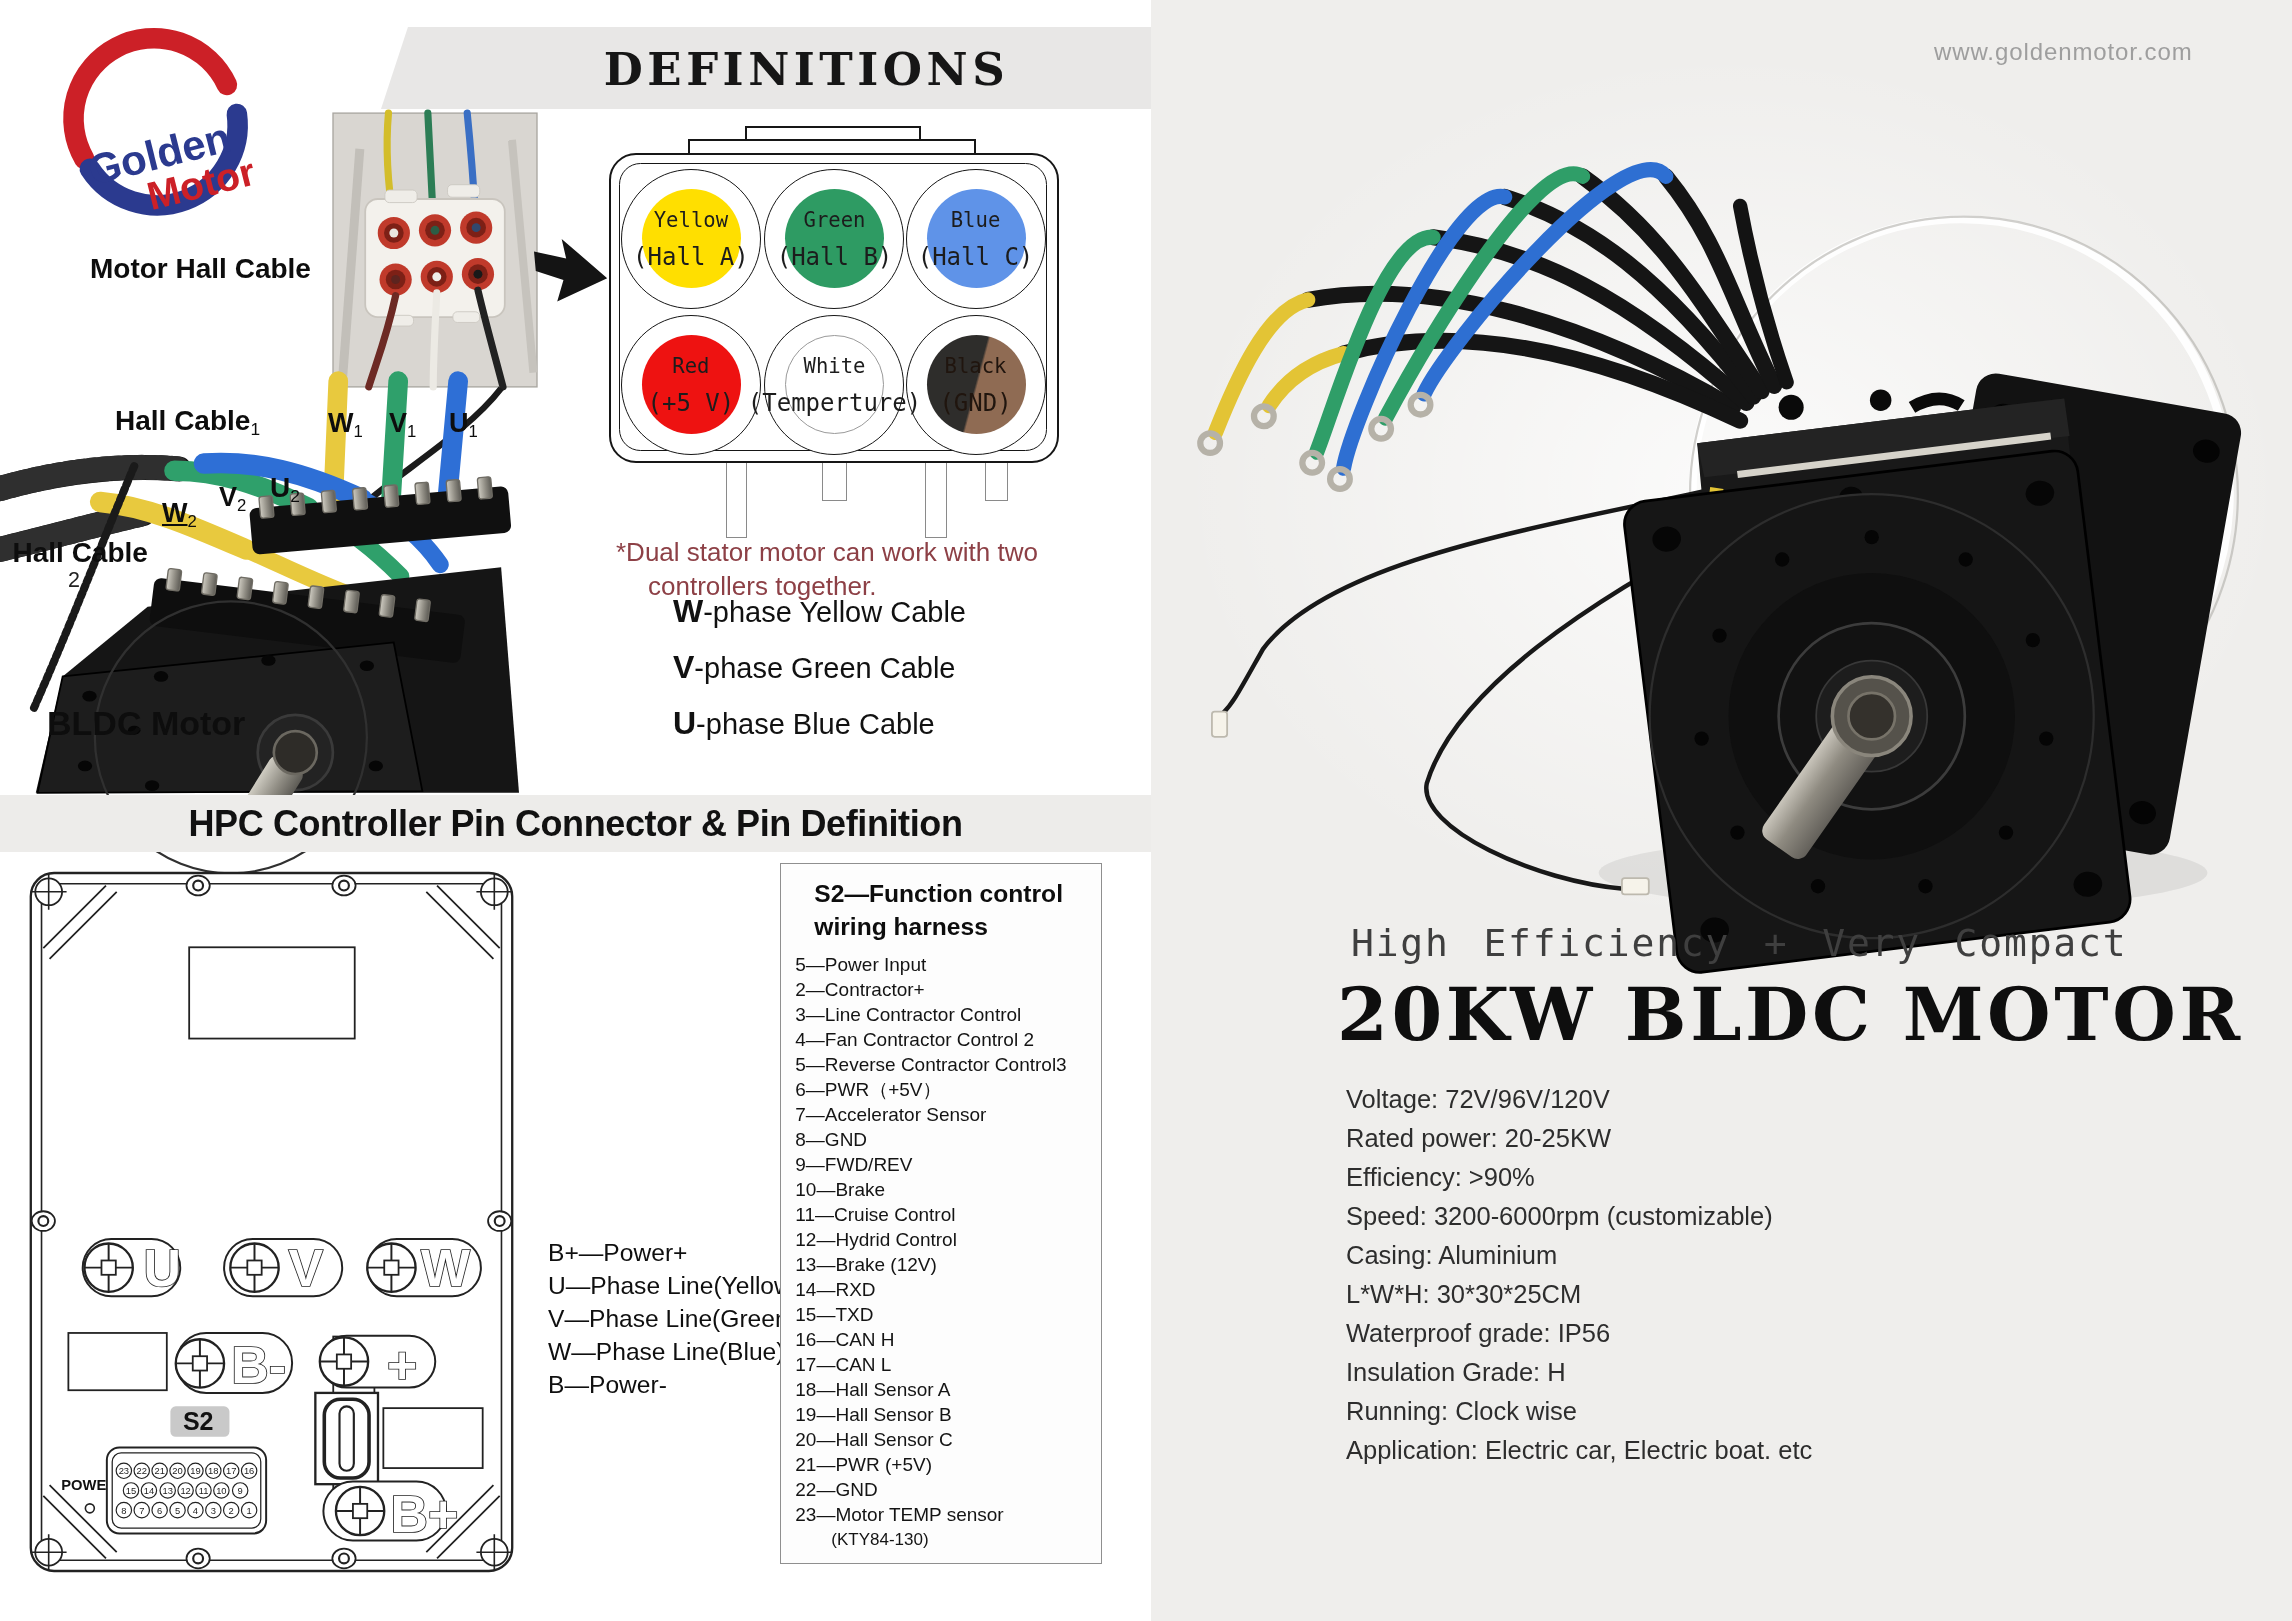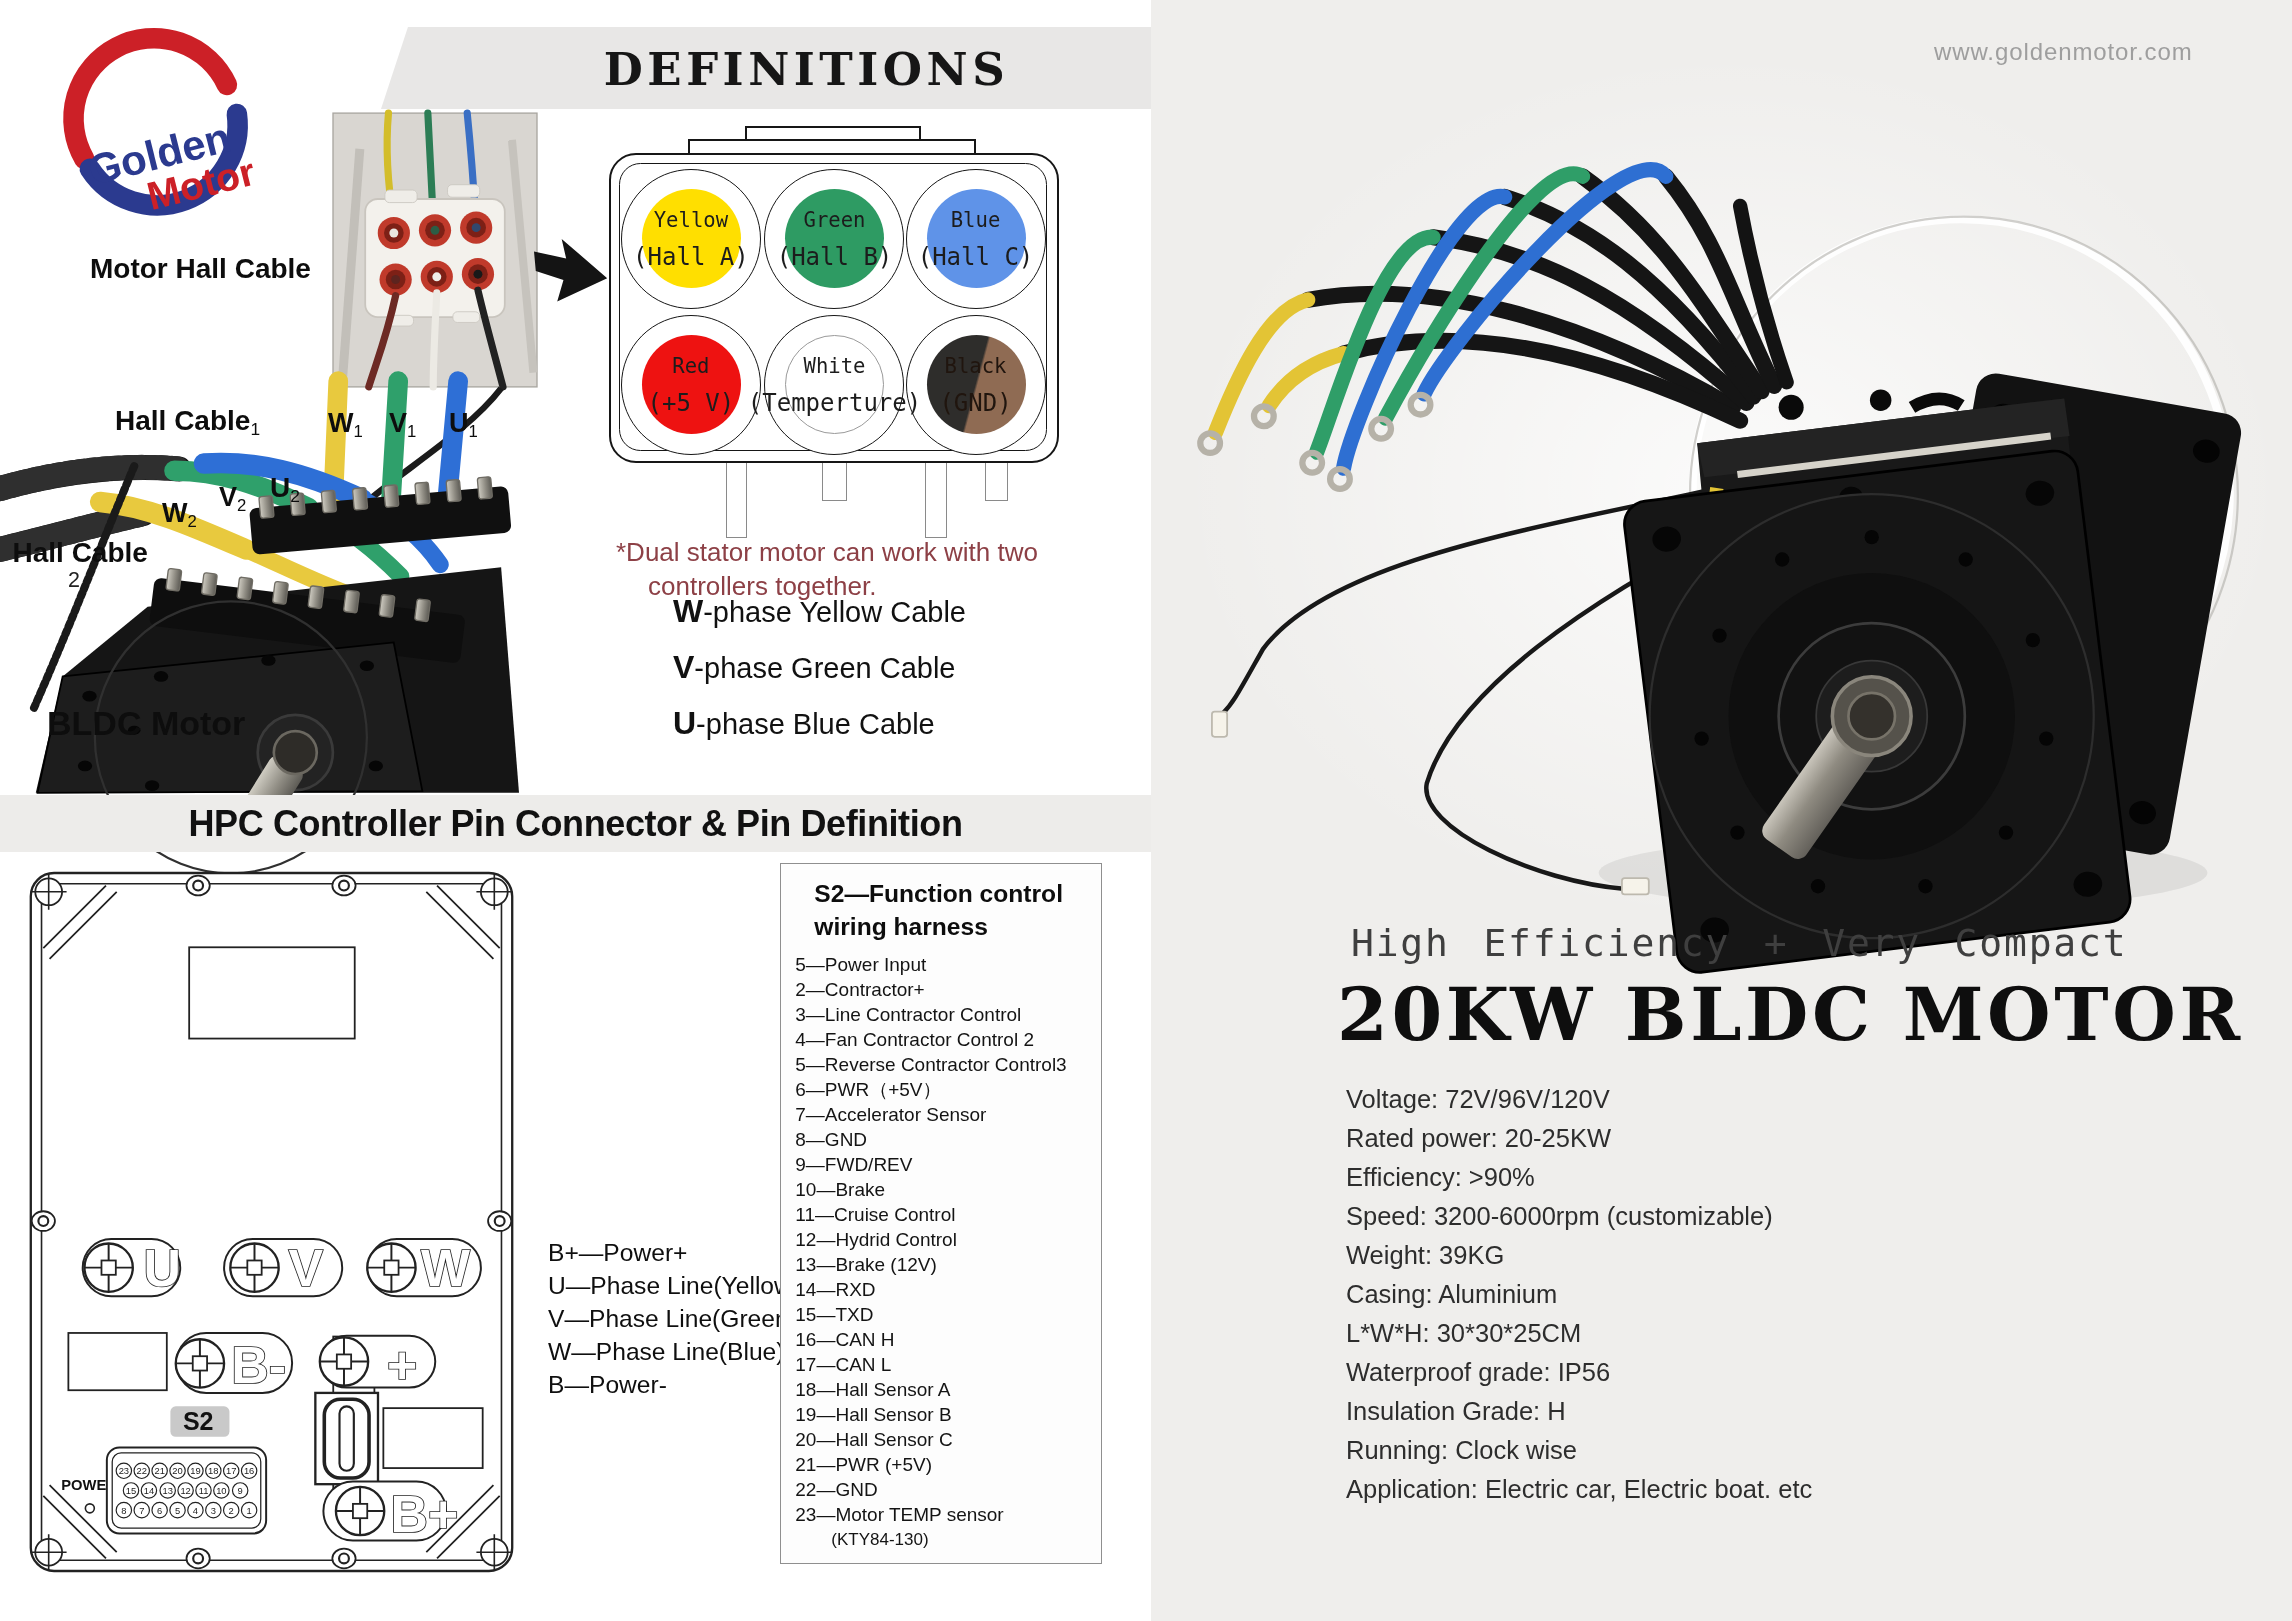--- a/index.html
+++ b/index.html
@@ -171,21 +171,20 @@
   </svg>
 
   <div id="website">www.goldenmotor.com</div>
   <div id="tagline">High Efficiency + Very Compact</div>
   <div id="prodTitle">20KW BLDC MOTOR</div>
   <div id="specs">
     <div>Voltage: 72V/96V/120V</div>
     <div>Rated power: 20-25KW</div>
     <div>Efficiency: &gt;90%</div>
     <div>Speed: 3200-6000rpm (customizable)</div>
-    <div>Weight: 39KG</div>
     <div>Casing: Aluminium</div>
     <div>L*W*H: 30*30*25CM</div>
     <div>Waterproof grade: IP56</div>
     <div>Insulation Grade: H</div>
     <div>Running: Clock wise</div>
     <div>Application: Electric car, Electric boat. etc</div>
   </div>
 
   <svg style="left:56px;top:25px;" width="208" height="210" viewBox="0 0 232 235">
     <path d="M 31.4 150 A 90 90 0 1 1 190.9 67" fill="none" stroke="#cc2027" stroke-width="23" stroke-linecap="round"></path>
@@ -385,21 +384,21 @@
 
   <div class="abs blabel" style="left:115px;top:405px;font-size:28px;">
     <span>Hall Cable</span><span class="subnum">1</span>
   </div>
   <div class="abs blabel" style="left:328px;top:408px;font-size:27px;">
     <span>W</span><span class="subnum">1</span></div>
   <div class="abs blabel" style="left:389px;top:408px;font-size:27px;">
     <span>V</span><span class="subnum">1</span></div>
   <div class="abs blabel" style="left:449px;top:408px;font-size:27px;">
     <span>U</span><span class="subnum">1</span></div>
-  <div class="abs blabel" style="left:162px;top:498px;font-size:27px;">
+  <div class="abs blabel" style="left:162px;top:498px;font-size:27px;text-decoration:underline;">
     <span>W</span><span class="subnum">2</span></div>
   <div class="abs blabel" style="left:219px;top:482px;font-size:27px;">
     <span>V</span><span class="subnum">2</span></div>
   <div class="abs blabel" style="left:270px;top:472px;font-size:28px;">
     <span>U</span><span class="subnum">2</span></div>
   <div class="abs blabel" style="left:12.5px;top:537px;font-size:28px;">
     <span>Hall Cable</span></div>
   <div class="abs" style="left:68px;top:568px;font-size:21.5px;color:#222;">
     <span>2</span></div>
   <div class="abs blabel" style="left:47px;top:704px;font-size:34px;">BLDC Motor</div>

